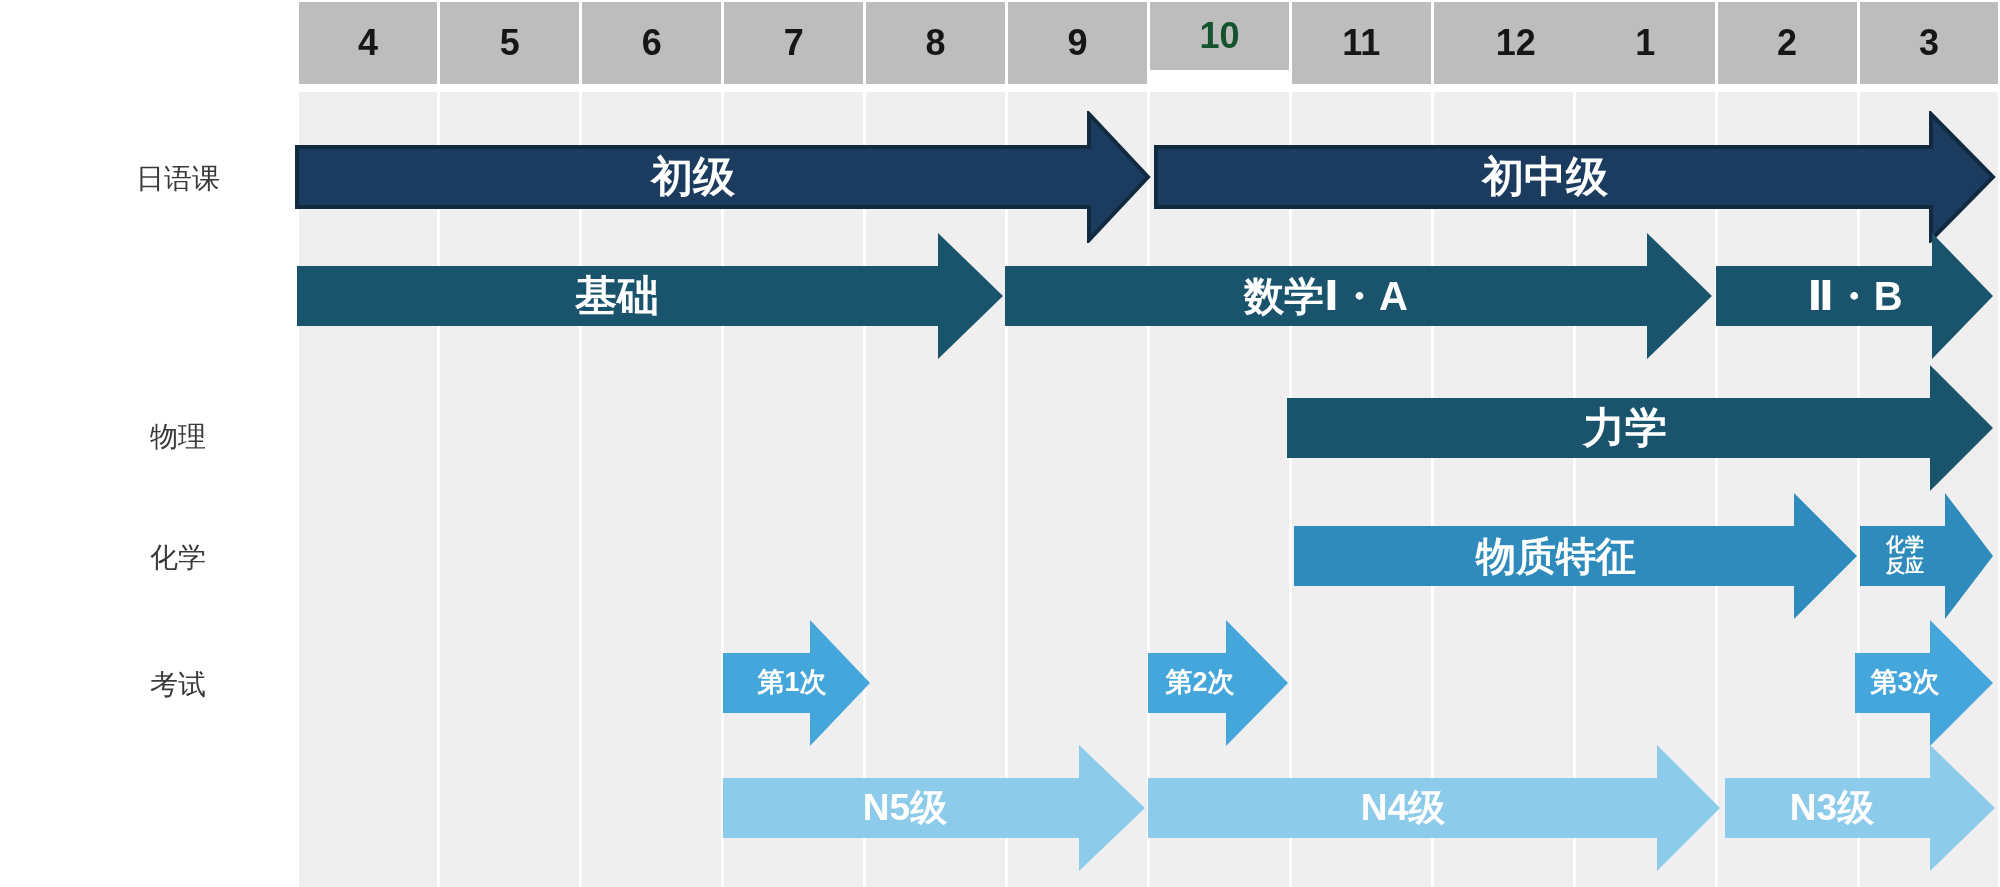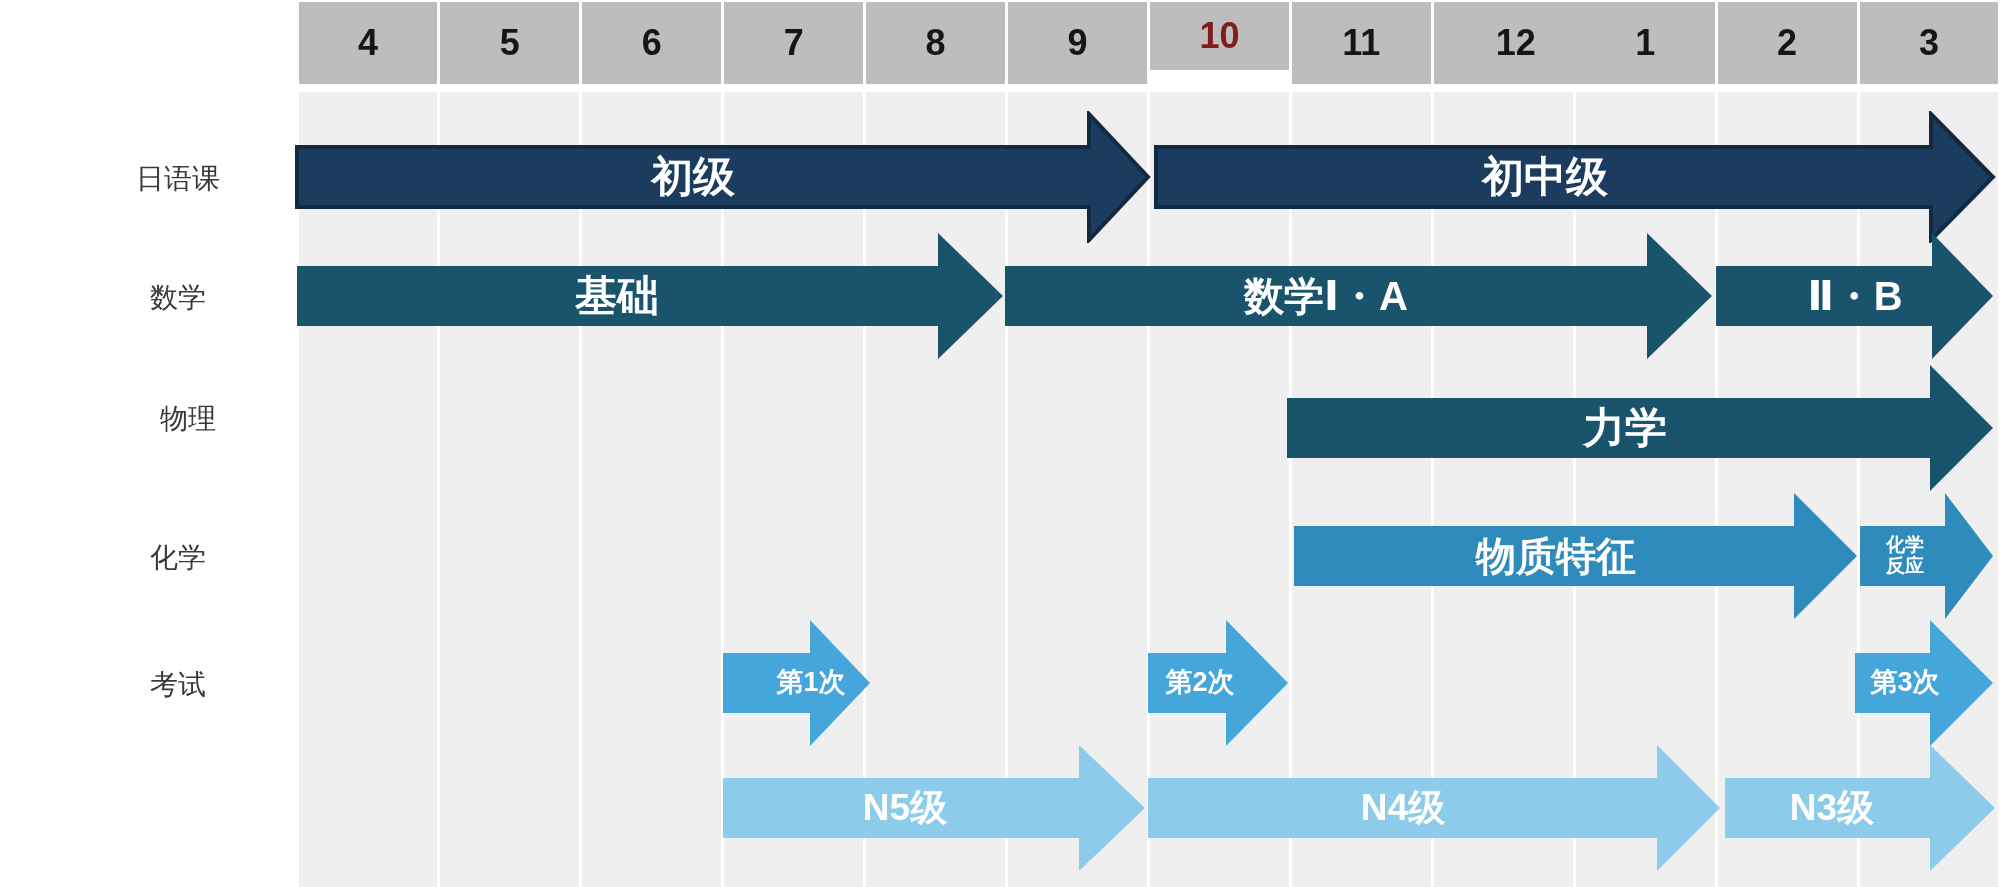--- a/index.html
+++ b/index.html
@@ -38,21 +38,21 @@
     </div>
     <div class="hdr-cell" style="left: 724.3px; top: 2px; width: 138.9px; height: 82px; background: rgb(189, 189, 189); color: rgb(22, 22, 22);">
       <span>7</span>
     </div>
     <div class="hdr-cell" style="left: 866.2px; top: 2px; width: 138.9px; height: 82px; background: rgb(189, 189, 189); color: rgb(22, 22, 22);">
       <span>8</span>
     </div>
     <div class="hdr-cell" style="left: 1008.1px; top: 2px; width: 138.9px; height: 82px; background: rgb(189, 189, 189); color: rgb(22, 22, 22);">
       <span>9</span>
     </div>
-    <div class="hdr-cell" style="left: 1150px; top: 2px; width: 138.9px; height: 68px; background: rgb(189, 189, 189); color: #7f1d1d;">
+    <div class="hdr-cell" style="left: 1150px; top: 2px; width: 138.9px; height: 68px; background: rgb(189, 189, 189); color: #14532d;">
       <span>10</span>
     </div>
     <div class="hdr-cell" style="left: 1291.9px; top: 2px; width: 138.9px; height: 82px; background: rgb(189, 189, 189); color: rgb(22, 22, 22);">
       <span>11</span>
     </div>
     <div class="hdr-cell" style="left: 1433.8px; top: 2px; width: 164px; height: 82px; background: rgb(189, 189, 189); color: rgb(22, 22, 22);">
       <span>12</span>
     </div>
     <div class="hdr-cell" style="left: 1575.8px; top: 2px; width: 138.9px; height: 82px; background: rgb(189, 189, 189); color: rgb(22, 22, 22);">
       <span>1</span>
@@ -69,22 +69,21 @@
     <div class="stripe" style="left: 724.3px; top: 92px; width: 138.9px; height: 795px; background: rgb(239, 239, 240);"></div>
     <div class="stripe" style="left: 866.2px; top: 92px; width: 138.9px; height: 795px; background: rgb(239, 239, 240);"></div>
     <div class="stripe" style="left: 1008.1px; top: 92px; width: 138.9px; height: 795px; background: rgb(239, 239, 240);"></div>
     <div class="stripe" style="left: 1150px; top: 92px; width: 138.9px; height: 795px; background: rgb(239, 239, 240);"></div>
     <div class="stripe" style="left: 1291.9px; top: 92px; width: 138.9px; height: 795px; background: rgb(239, 239, 240);"></div>
     <div class="stripe" style="left: 1433.8px; top: 92px; width: 138.9px; height: 795px; background: rgb(239, 239, 240);"></div>
     <div class="stripe" style="left: 1575.8px; top: 92px; width: 138.9px; height: 795px; background: rgb(239, 239, 240);"></div>
     <div class="stripe" style="left: 1717.7px; top: 92px; width: 138.9px; height: 795px; background: rgb(239, 239, 240);"></div>
     <div class="stripe" style="left: 1859.6px; top: 92px; width: 138.9px; height: 795px; background: rgb(239, 239, 240);"></div>
     <div class="row-label" style="top: 160px;">日语课</div>
-    <div class="row-label" style="top: 279px;">数学</div>
-    <div class="row-label" style="top: 400px; padding-left: 10px;">物理</div>
+    <div class="row-label" style="top: 418px;">物理</div>
     <div class="row-label" style="top: 539px;">化学</div>
     <div class="row-label" style="top: 666px;">考试</div>
     <svg width="857" height="132" viewBox="0 0 857 132" class="bar-svg" style="left: 294px; top: 111px;">
       <polygon points="3,36 795,36 795,3 854,66 795,129 795,96 3,96" fill="#1b3b5f" stroke="#122a40" stroke-width="4" stroke-linejoin="miter"></polygon>
     </svg>
     <div class="bar-text" style="left: 693px; top: 177px; font-size: 42px; color: rgb(255, 255, 255);">初级</div>
     <svg width="843" height="132" viewBox="0 0 843 132" class="bar-svg" style="left: 1153px; top: 111px;">
       <polygon points="3,36 778,36 778,3 840,66 778,129 778,96 3,96" fill="#1b3b5f" stroke="#122a40" stroke-width="4" stroke-linejoin="miter"></polygon>
     </svg>
     <div class="bar-text" style="left: 1545px; top: 177px; font-size: 42px; color: rgb(255, 255, 255); text-align: right;">初中级</div>
@@ -111,21 +110,21 @@
     <svg width="139" height="132" viewBox="0 0 139 132" class="bar-svg" style="left: 1857px; top: 490px;">
       <polygon points="3,36 88,36 88,3 136,66 88,129 88,96 3,96" fill="#2e8bbb"></polygon>
     </svg>
     <div class="bar-text" style="left: 1905px; top: 556px; font-size: 19px; color: rgb(255, 255, 255);">
       <div>化学</div>
       <div>反应</div>
     </div>
     <svg width="153" height="132" viewBox="0 0 153 132" class="bar-svg" style="left: 720px; top: 617px;">
       <polygon points="3,36 90,36 90,3 150,66 90,129 90,96 3,96" fill="#45a6db"></polygon>
     </svg>
-    <div class="bar-text" style="left: 792px; top: 683px; font-size: 27px; color: rgb(255, 255, 255); margin-left: 19px;">第1次</div>
+    <div class="bar-text" style="left: 792px; top: 683px; font-size: 27px; color: rgb(255, 255, 255);">第1次</div>
     <svg width="146" height="132" viewBox="0 0 146 132" class="bar-svg" style="left: 1145px; top: 617px;">
       <polygon points="3,36 81,36 81,3 143,66 81,129 81,96 3,96" fill="#45a6db"></polygon>
     </svg>
     <div class="bar-text" style="left: 1200px; top: 683px; font-size: 27px; color: rgb(255, 255, 255);">第2次</div>
     <svg width="144" height="132" viewBox="0 0 144 132" class="bar-svg" style="left: 1852px; top: 617px;">
       <polygon points="3,36 78,36 78,3 141,66 78,129 78,96 3,96" fill="#45a6db"></polygon>
     </svg>
     <div class="bar-text" style="left: 1905px; top: 683px; font-size: 27px; color: rgb(255, 255, 255);">第3次</div>
     <svg width="428" height="132" viewBox="0 0 428 132" class="bar-svg" style="left: 720px; top: 742px;">
       <polygon points="3,36 359,36 359,3 425,66 359,129 359,96 3,96" fill="#8dcbea"></polygon>

